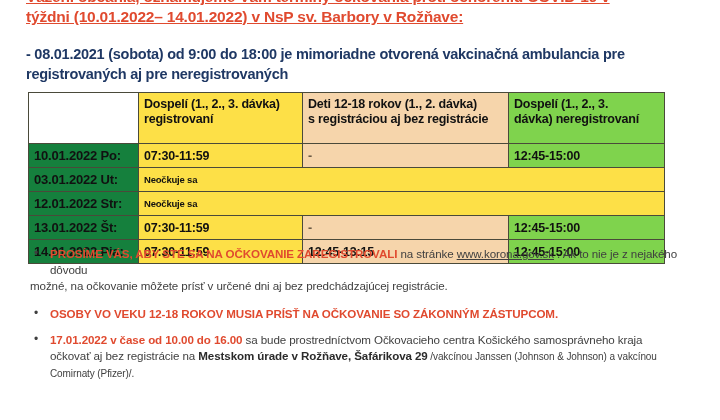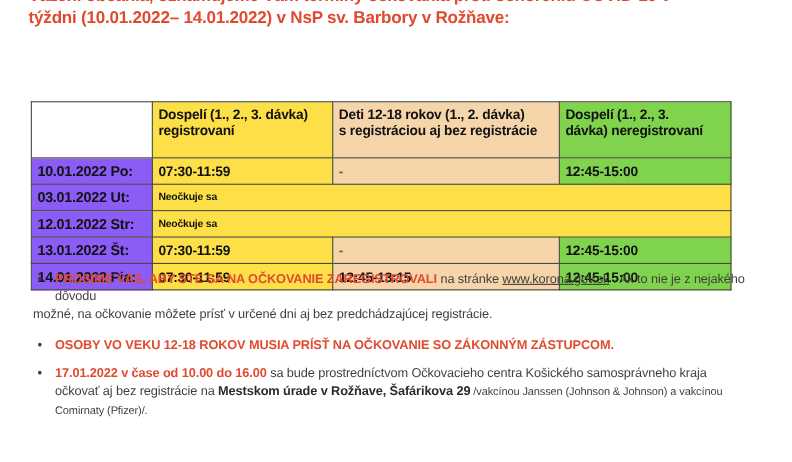--- a/index.html
+++ b/index.html
@@ -23,20 +23,21 @@
     padding: 0 26px;
   }
 
   
   .heading-red {
     color: #e04a2f;
     font-weight: bold;
     font-size: 15.5px;
     line-height: 19px;
     letter-spacing: -0.2px;
+    text-decoration: underline;
   }
   .heading-cut {
     position: absolute;
     top: -13px;
     left: 26px;
     right: 26px;
     height: 22px;
     overflow: hidden;
   }
   .heading-line2 {
@@ -87,21 +88,21 @@
     padding-top: 4px;
     font-size: 12.5px;
     line-height: 15px;
   }
   .hdr-blank { background: #ffffff; }
   .c-yellow  { background: #fde047; }
   .c-orange  { background: #f6d5ab; margin-left: 30px; }
   .c-green   { background: #7fd34d; }
 
   .sched-table tbody td { height: 19px; }
-  .day-cell { background: #8b5cf6; font-size: 13px; }
+  .day-cell { background: #15803d; font-size: 13px; }
   .no-vacc {
     font-size: 9.5px;
     font-weight: bold;
     vertical-align: bottom;
     padding-bottom: 1px;
   }
   .dash { color: #6b5a45; font-weight: bold; }
 
   
   .bullets {
@@ -142,20 +143,23 @@
 
 <div class="page">
 
   <div class="heading-cut heading-red">
     <span>Vážení občania, oznamujeme Vám termíny očkovania proti ochoreniu COVID-19 v</span>
   </div>
   <div class="heading-red heading-line2">
     <span>týždni (10.01.2022– 14.01.2022) v NsP sv. Barbory v Rožňave:</span>
   </div>
 
+  <div class="para-blue">
+    <span>- 08.01.2021 (sobota) od 9:00 do 18:00 je mimoriadne otvorená vakcinačná ambulancia pre registrovaných aj pre neregistrovaných</span>
+  </div>
 
   <table class="sched-table">
     <colgroup>
       <col class="col-day">
         <col class="col-adult">
         <col class="col-kids">
         <col class="col-unreg">
     </colgroup>
     <thead>
       <tr>

